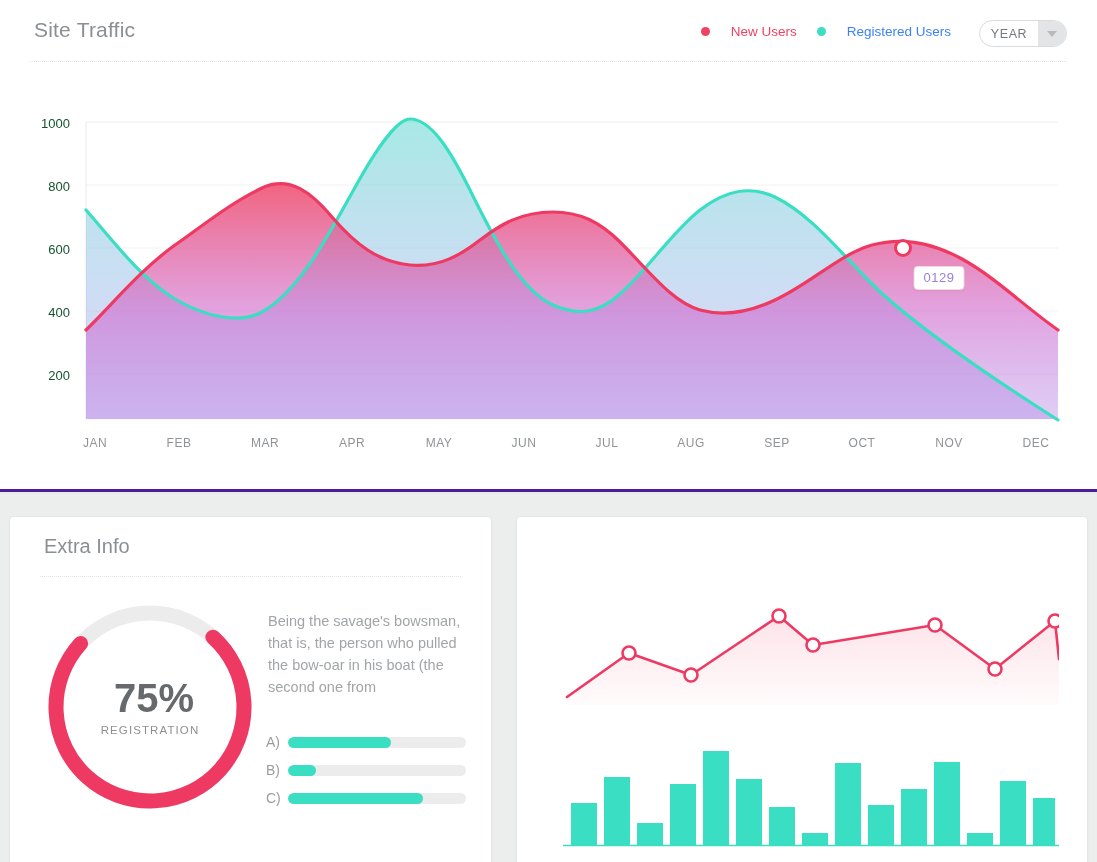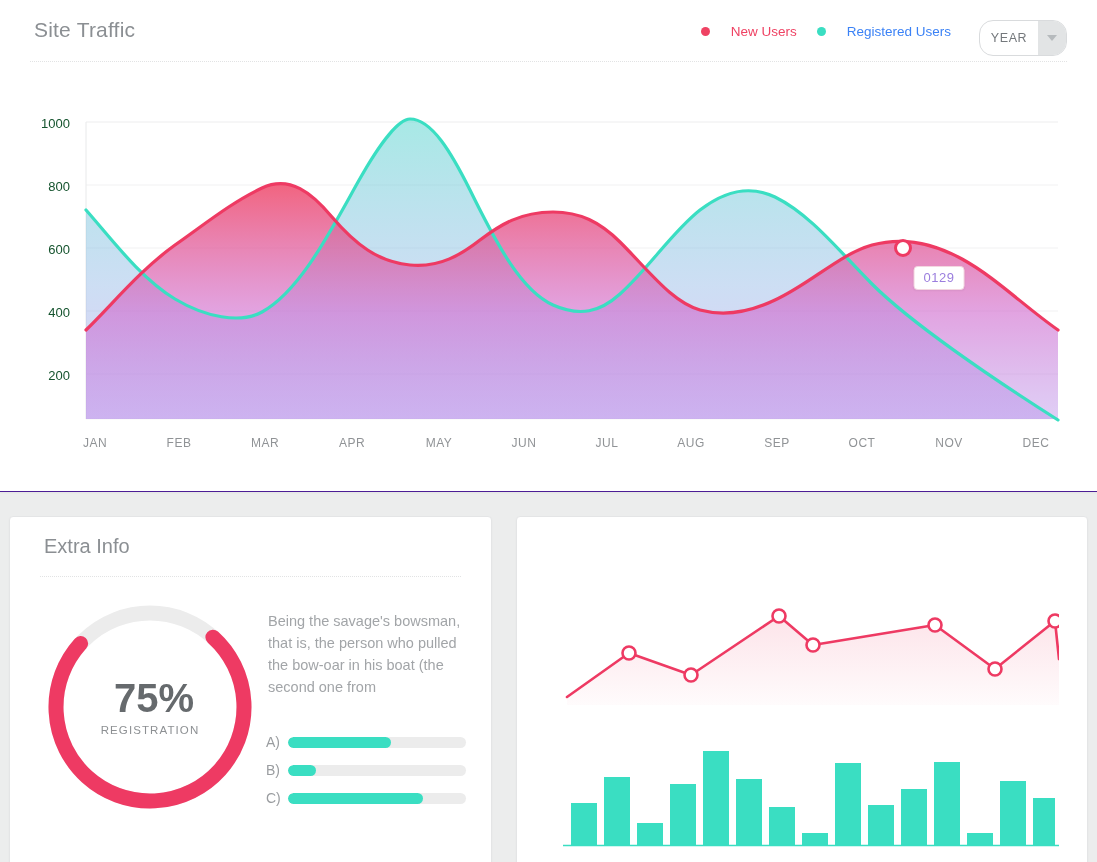--- a/index.html
+++ b/index.html
@@ -10,42 +10,42 @@
     font-family: "Liberation Sans", sans-serif;
     overflow: hidden;
   }
   .page { position: relative; width: 1097px; height: 862px; }
 
   
   .card-top {
     position: absolute; left: 0; top: 0;
     width: 1097px; height: 492px;
     background: #ffffff;
-    border-bottom: 1px solid #4c1d95;
+    border-bottom: 3px solid #4c1d95;
     box-shadow: 0 1px 2px rgba(0,0,0,.04);
   }
   .card-head {
     position: relative; height: 62px;
     margin: 0 30px;
     border-bottom: 1px dotted #e2e3e4;
   }
   .card-title {
     position: absolute; left: 4px; top: 18px;
     font-size: 21px; color: #8b8f93; font-weight: 400;
     letter-spacing: .2px;
   }
   .legend {
     position: absolute; right: 116px; top: 24px;
     display: flex; align-items: center; gap: 20px;
   }
   .legend-item { display: flex; align-items: center; gap: 21px; font-size: 13.5px; }
   .legend-dot { width: 9px; height: 9px; border-radius: 50%; display: inline-block; }
   .dropdown {
     position: absolute; right: 0; top: 20px;
-    width: 88px; height: 36px;
+    width: 88px; height: 27px;
     border: 1px solid #d9dbdd; border-radius: 14px;
     background: #fff; display: flex; align-items: center; overflow: hidden;
   }
   .dropdown-label {
     flex: 1; text-align: center; font-size: 12.5px;
     color: #74787c; letter-spacing: .6px;
   }
   .dropdown-arrow {
     width: 28px; height: 100%; background: #e2e4e5;
     display: flex; align-items: center; justify-content: center;

